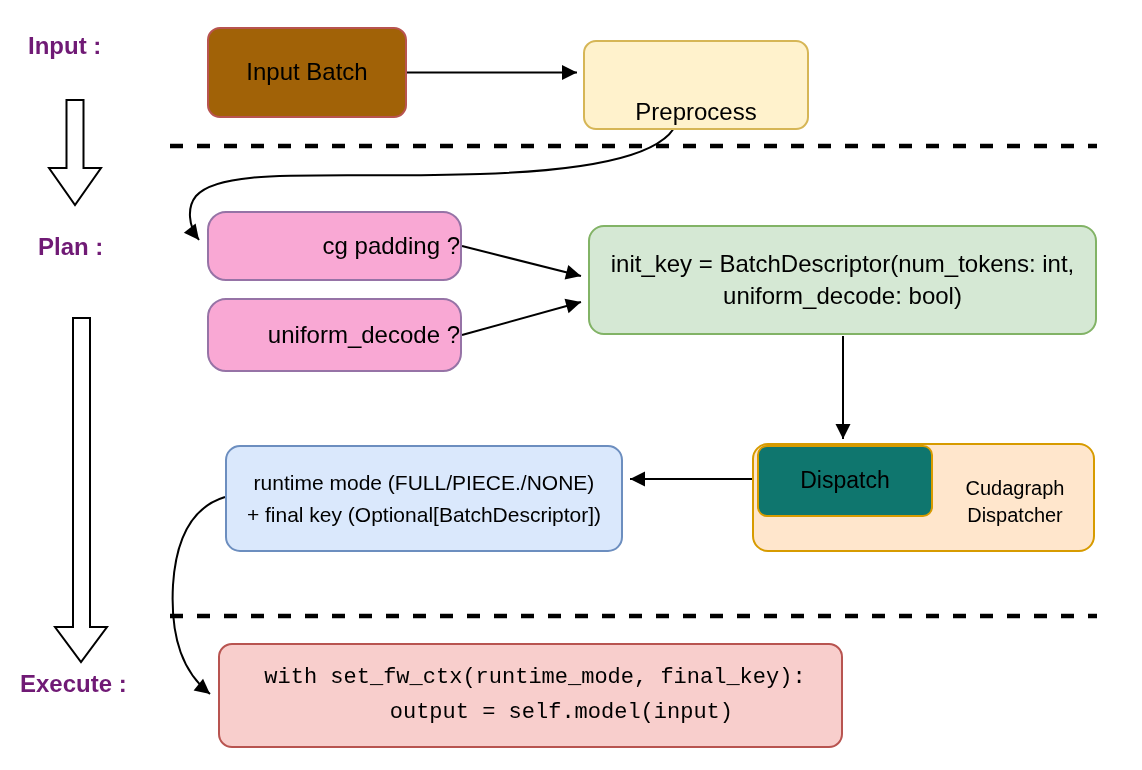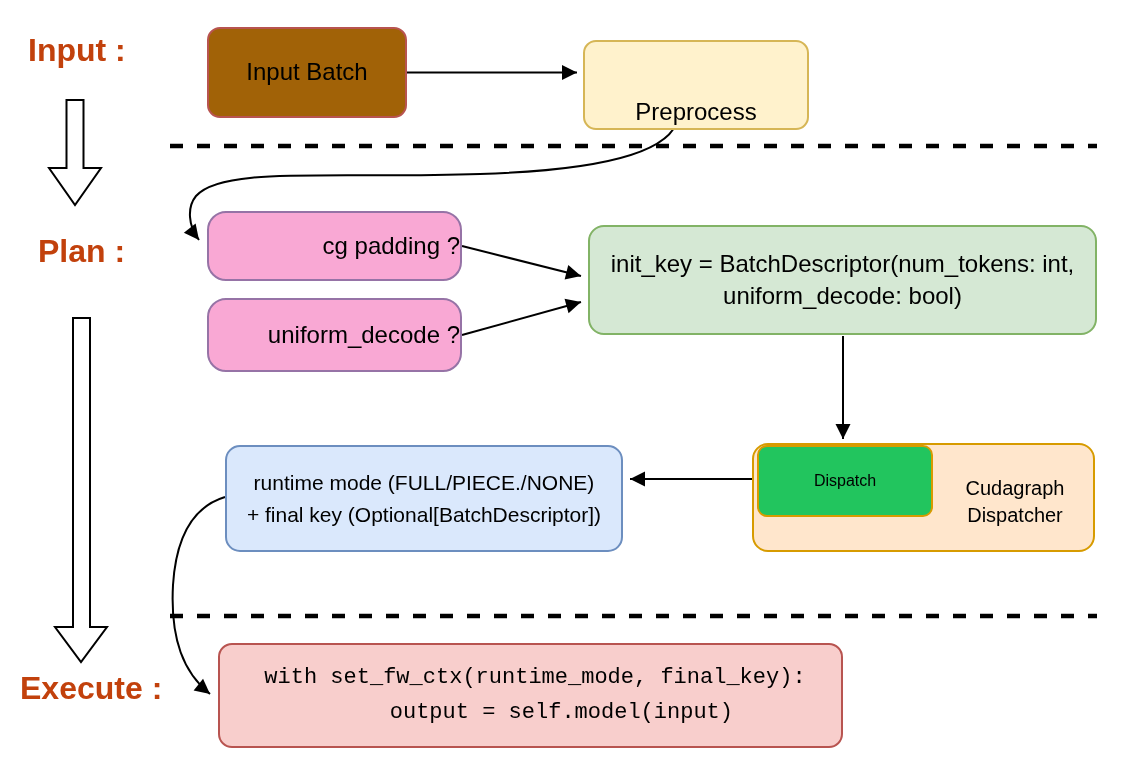--- a/index.html
+++ b/index.html
@@ -1,35 +1,35 @@
 <!DOCTYPE html>
 <html><head>
 <meta charset="utf-8">
 <style>
   html,body{margin:0;padding:0;background:#ffffff;}
   .canvas{
     position:relative;width:1142px;height:770px;background:#ffffff;
     font-family:"Liberation Sans",sans-serif;color:#000;overflow:hidden;
   }
   .phase-label{
-    position:absolute;font-size:32px;font-weight:bold;color:#c2410c;
+    position:absolute;font-size:24px;font-weight:bold;color:#701a75;
     white-space:nowrap;line-height:1.1;
   }
   .node{
     position:absolute;display:flex;flex-direction:column;align-items:center;
     justify-content:center;text-align:center;box-sizing:border-box;
     font-size:24px;line-height:1.35;white-space:nowrap;
   }
   .node.pink  {background:#a16207;border:2px solid #B85450;border-radius:13px;}
   .node.yellow{background:#FFF2CC;border:2px solid #D6B656;border-radius:13px;}
   .node.purple{background:#f9a8d4;border:2px solid #9673A6;border-radius:19px;align-items:flex-end;}
   .node.green {background:#D5E8D4;border:2px solid #82B366;border-radius:16px;}
   .node.blue  {background:#DAE8FC;border:2px solid #6C8EBF;border-radius:15px;font-size:21px;line-height:1.5;}
   .node.orange-outer{background:#FFE6CC;border:2px solid #D79B00;border-radius:16px;}
-  .node.orange-inner{background:#22c55e;border:2px solid #D79B00;border-radius:10px;font-size:16px;}
+  .node.orange-inner{background:#0f766e;border:2px solid #D79B00;border-radius:10px;font-size:23px;}
   .node.codebox{
     background:#F8CECC;border:2px solid #B85450;border-radius:14px;
     align-items:center;justify-content:center;text-align:left;
     font-family:"Liberation Mono",monospace;font-size:22px;line-height:1.55;
     padding-left:9px;
   }
   .codeline{white-space:pre;}
   .wires{position:absolute;left:0;top:0;width:1142px;height:770px;pointer-events:none;}
 </style>
 </head>

